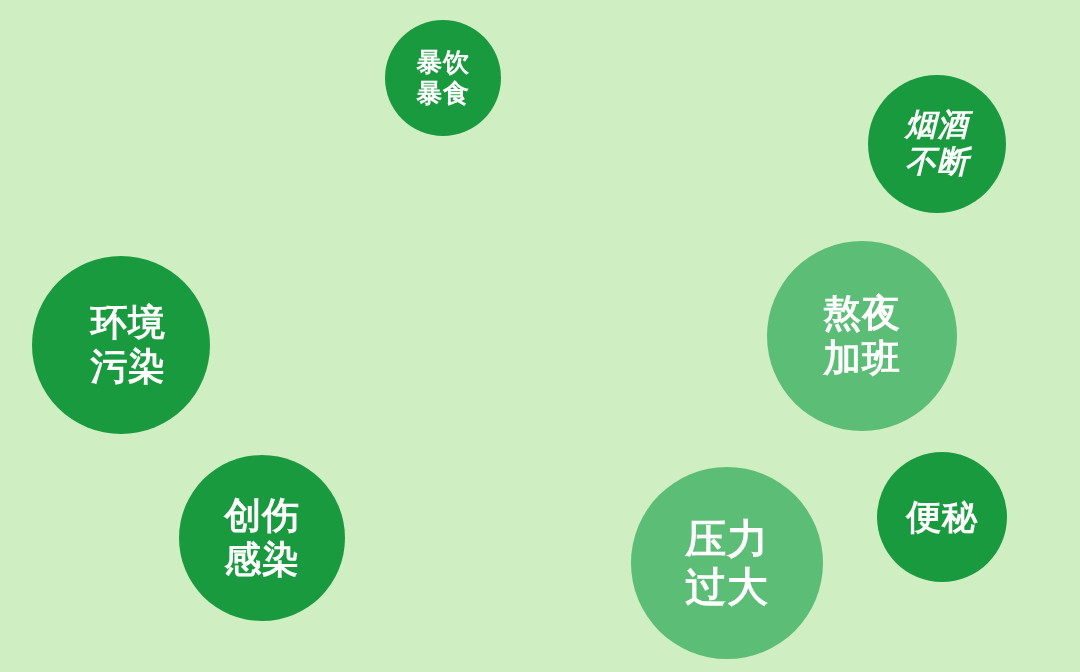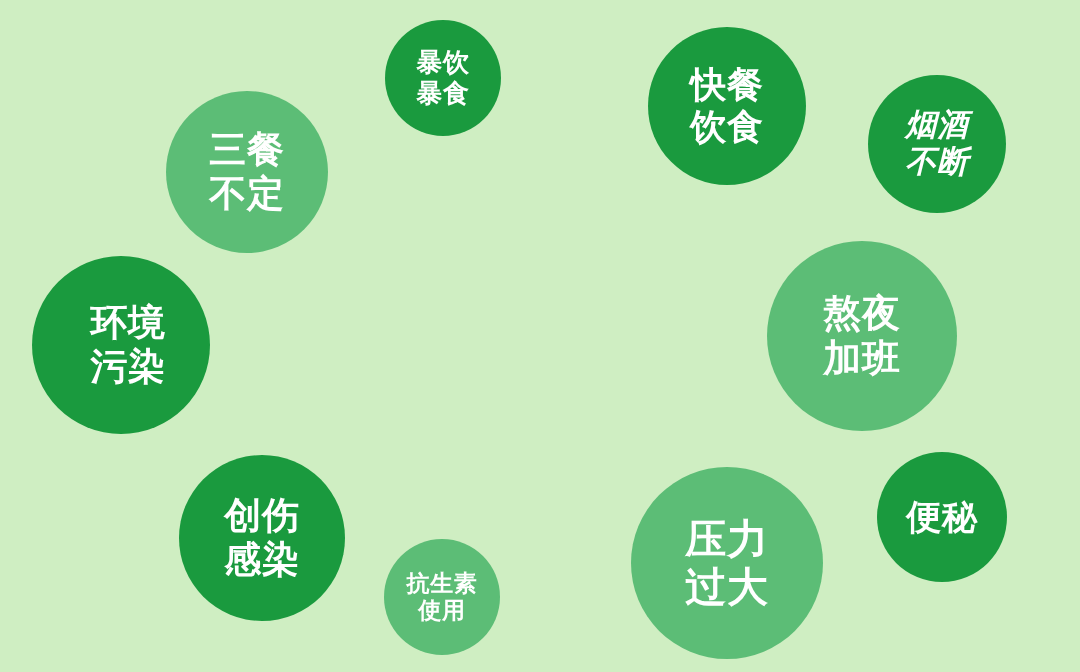--- a/index.html
+++ b/index.html
@@ -79,34 +79,26 @@
 
   #bubble-9 { left: 877px; top: 452px; width: 130px; height: 130px; }
   #bubble-9 .label { font-size: 35px; }
 </style>
 </head>
 <body>
 
 <div id="stage">
 
 
-  <div class="bubble tone-mid" id="bubble-0">
-    <span class="label">三餐
-不定</span>
-  </div>
 
   <div class="bubble tone-dark" id="bubble-1">
     <span class="label">暴饮
 暴食</span>
   </div>
 
-  <div class="bubble tone-dark" id="bubble-2">
-    <span class="label">快餐
-饮食</span>
-  </div>
 
   <div class="bubble tone-dark" id="bubble-3">
     <span class="label">烟酒
 不断</span>
   </div>
 
   <div class="bubble tone-mid" id="bubble-4">
     <span class="label">熬夜
 加班</span>
   </div>
@@ -114,24 +106,20 @@
   <div class="bubble tone-dark" id="bubble-5">
     <span class="label">环境
 污染</span>
   </div>
 
   <div class="bubble tone-dark" id="bubble-6">
     <span class="label">创伤
 感染</span>
   </div>
 
-  <div class="bubble tone-mid" id="bubble-7">
-    <span class="label">抗生素
-使用</span>
-  </div>
 
   <div class="bubble tone-mid" id="bubble-8">
     <span class="label">压力
 过大</span>
   </div>
 
   <div class="bubble tone-dark" id="bubble-9">
     <span class="label">便秘</span>
   </div>
 

